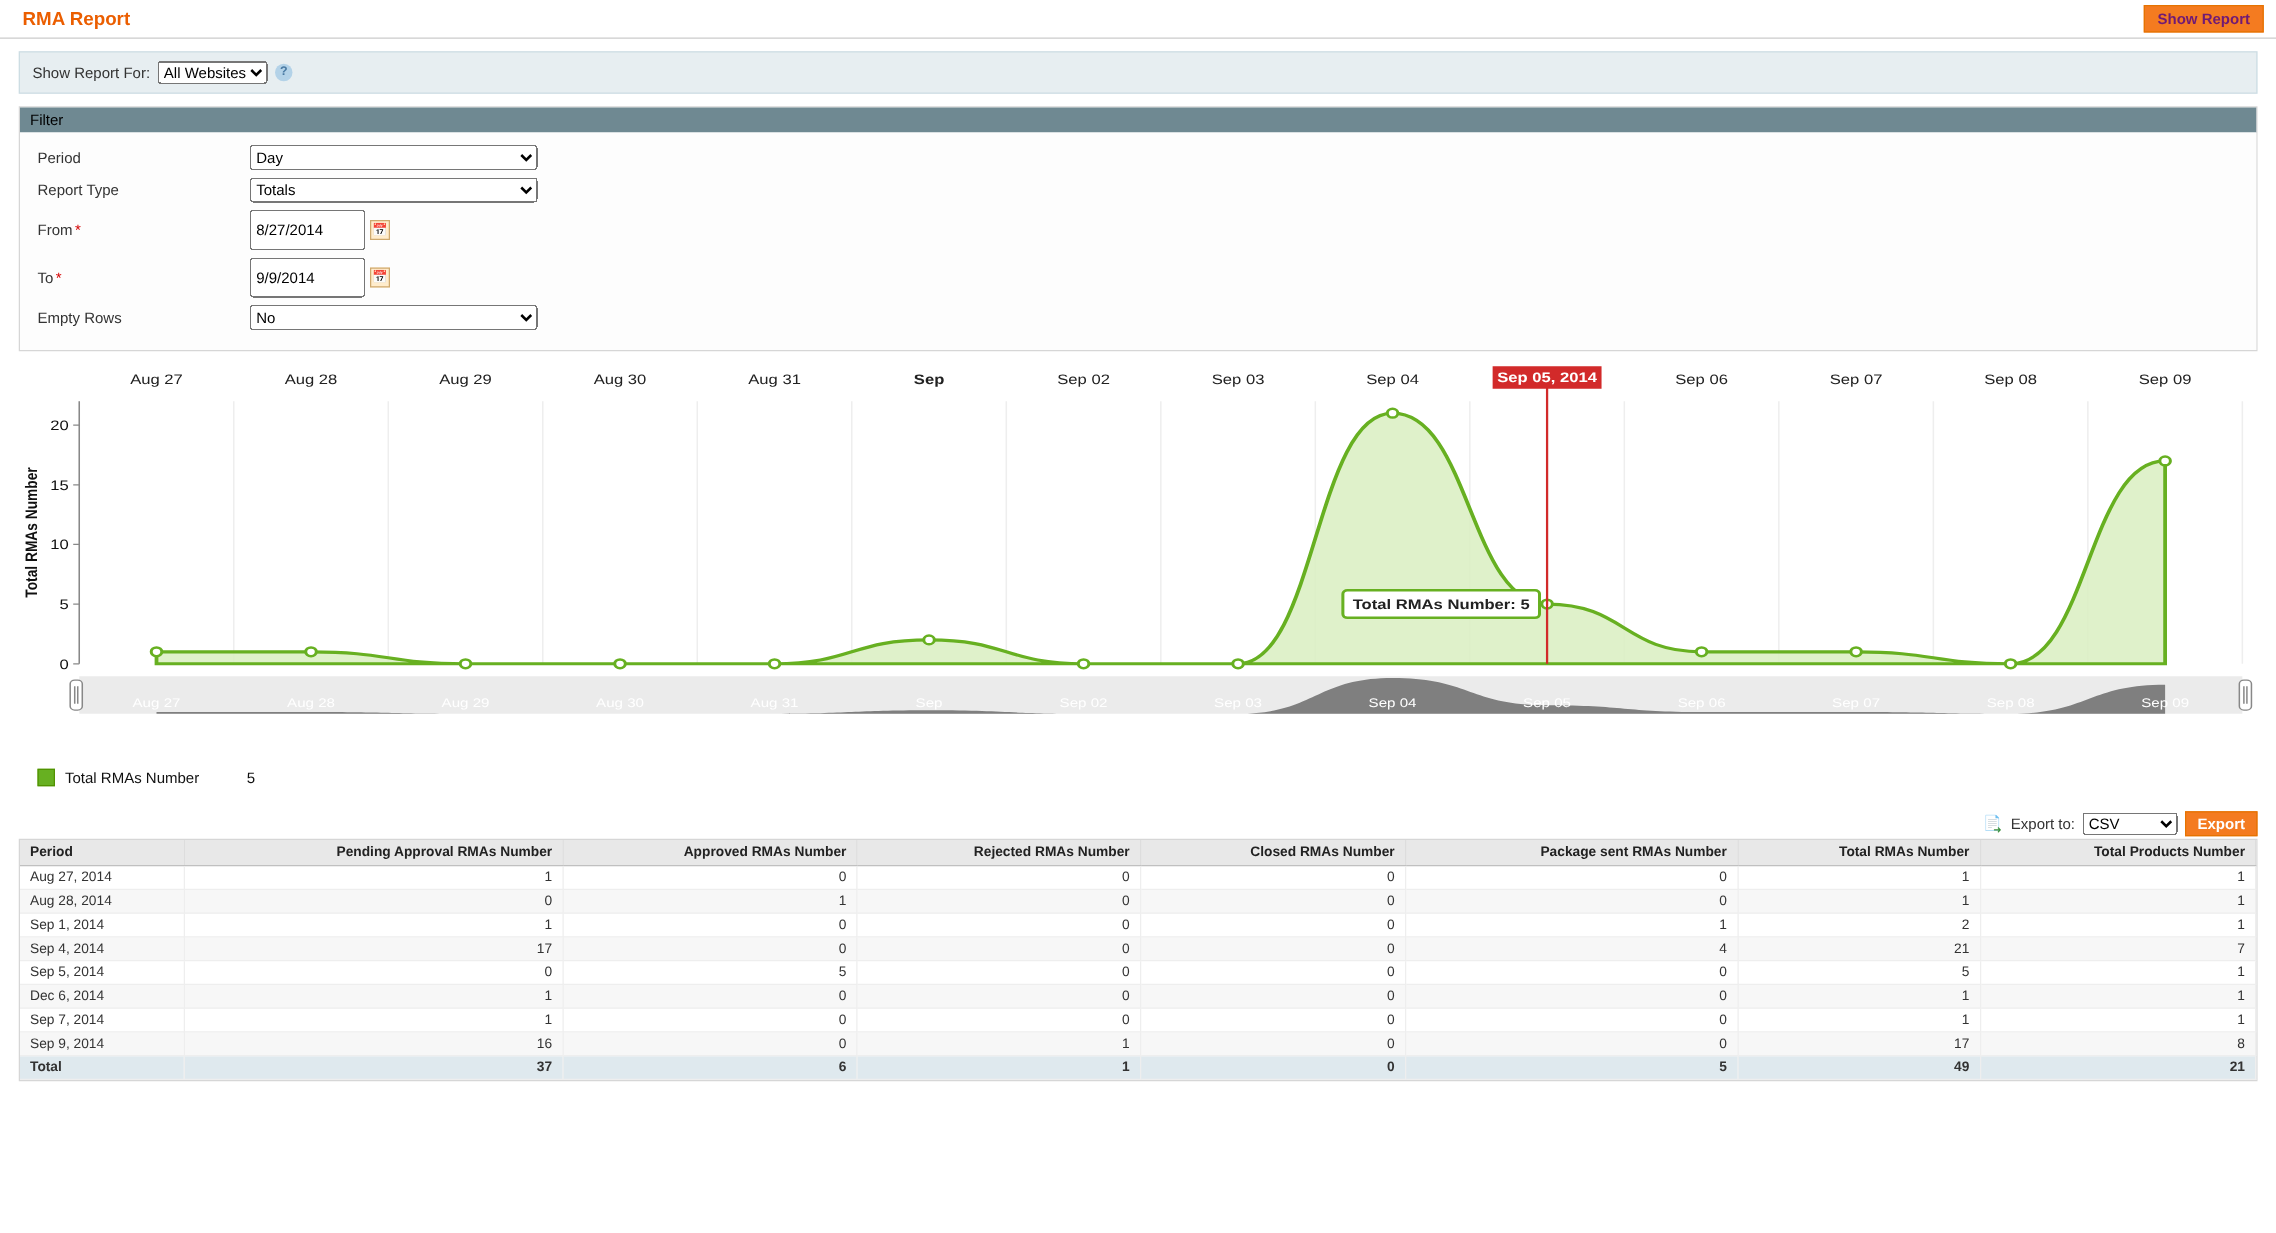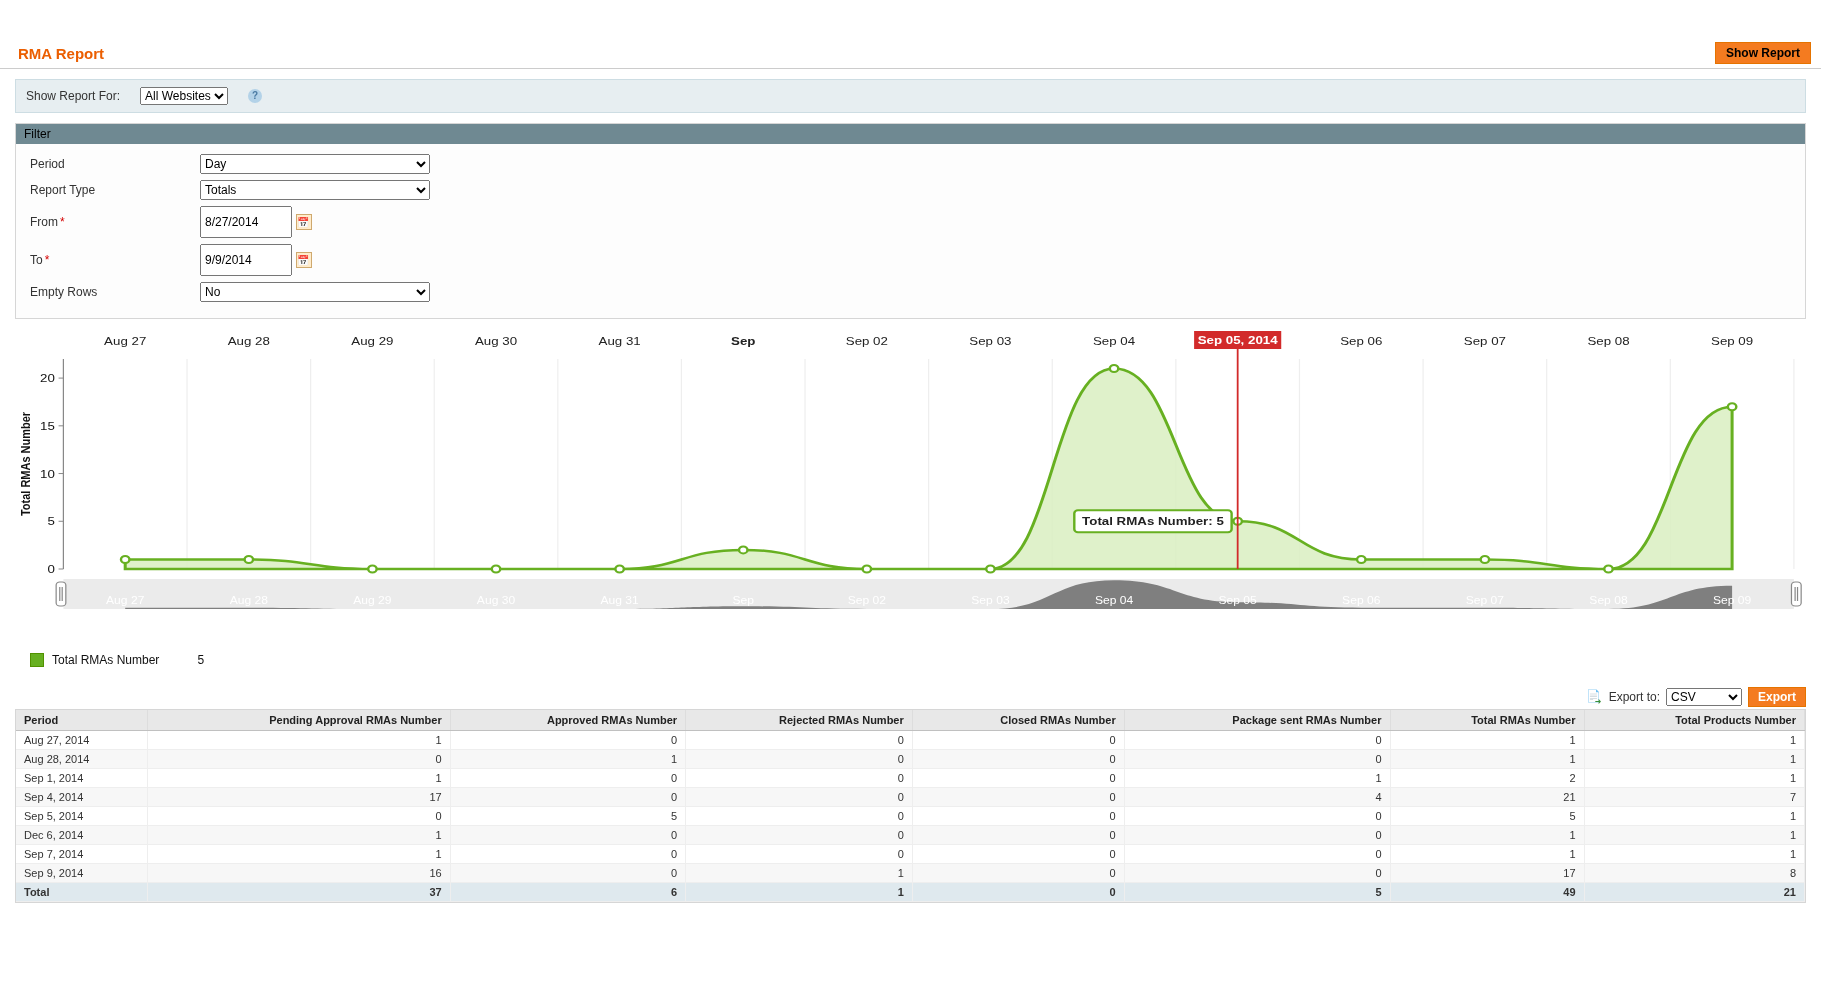--- a/index.html
+++ b/index.html
@@ -1,25 +1,25 @@
 <!DOCTYPE html>
 <html><head>
 <meta charset="utf-8">
 <style>
 * { margin: 0; padding: 0; box-sizing: border-box; }
 body { font-family: Arial, Helvetica, sans-serif; font-size: 12px; color: #333; background: #fff; }
-.wrapper { padding: 0; margin-top: 38px; }
+.wrapper { padding: 0; }
 
 
 .titlebar { display: flex; justify-content: space-between; align-items: center; padding: 4px 10px 4px 18px; border-bottom: 1px solid #ccc; }
 .page-title { color: #eb5e00; font-size: 15px; font-weight: bold; }
-.show-report-btn { background: #f47b20; border: 1px solid #e57300; color: #000000; padding: 3px 10px; font-size: 12px; cursor: pointer; font-weight: bold; }
-
-
-.scope-row { background: #e7eef1; border: 1px solid #cddde3; margin: 10px 15px 0 15px; padding: 7px 10px; display: flex; align-items: center; gap: 20px; }
+.show-report-btn { background: #f47b20; border: 1px solid #e57300; color: #701a75; padding: 3px 10px; font-size: 12px; cursor: pointer; font-weight: bold; }
+
+
+.scope-row { background: #e7eef1; border: 1px solid #cddde3; margin: 10px 15px 0 15px; padding: 7px 10px; display: flex; align-items: center; gap: 6px; }
 .scope-row label { color: #333; }
 .scope-row select { font-size: 12px; }
 .help-icon { display: inline-block; width: 14px; height: 14px; border-radius: 50%; background: #b3d2e8; color: #4a7aa3; font-size: 10px; line-height: 14px; text-align: center; font-weight: bold; cursor: pointer; }
 
 
 .filter-box { margin: 10px 15px 0 15px; border: 1px solid #d6d6d6; }
 .filter-hdr { background: #6f8992; color: #000000; font-weight: normal; padding: 3px 8px; font-size: 12px; }
 .filter-body { padding: 10px 14px; background: #fdfdfd; }
 .frow { display: flex; align-items: center; margin-bottom: 6px; }
 .frow label { width: 170px; }

